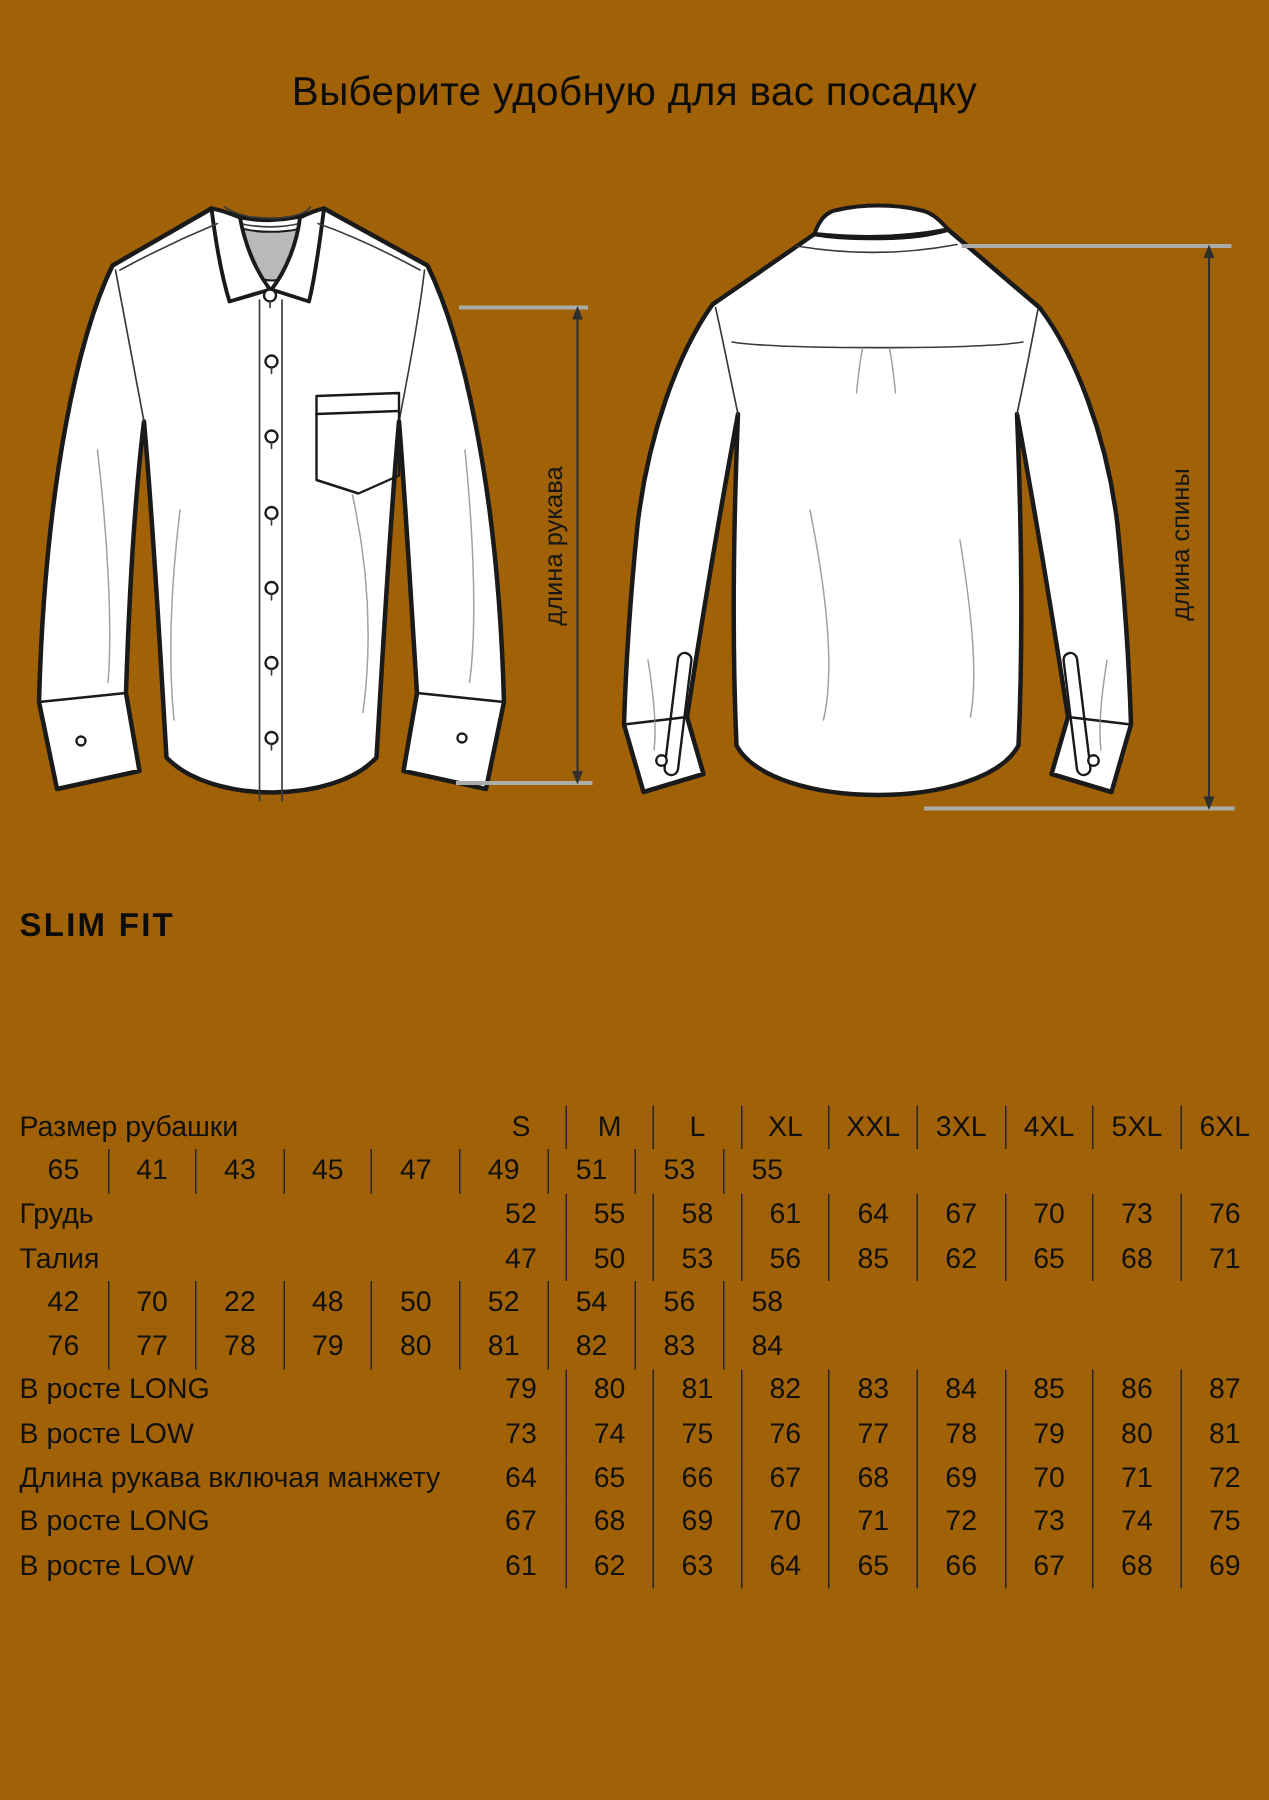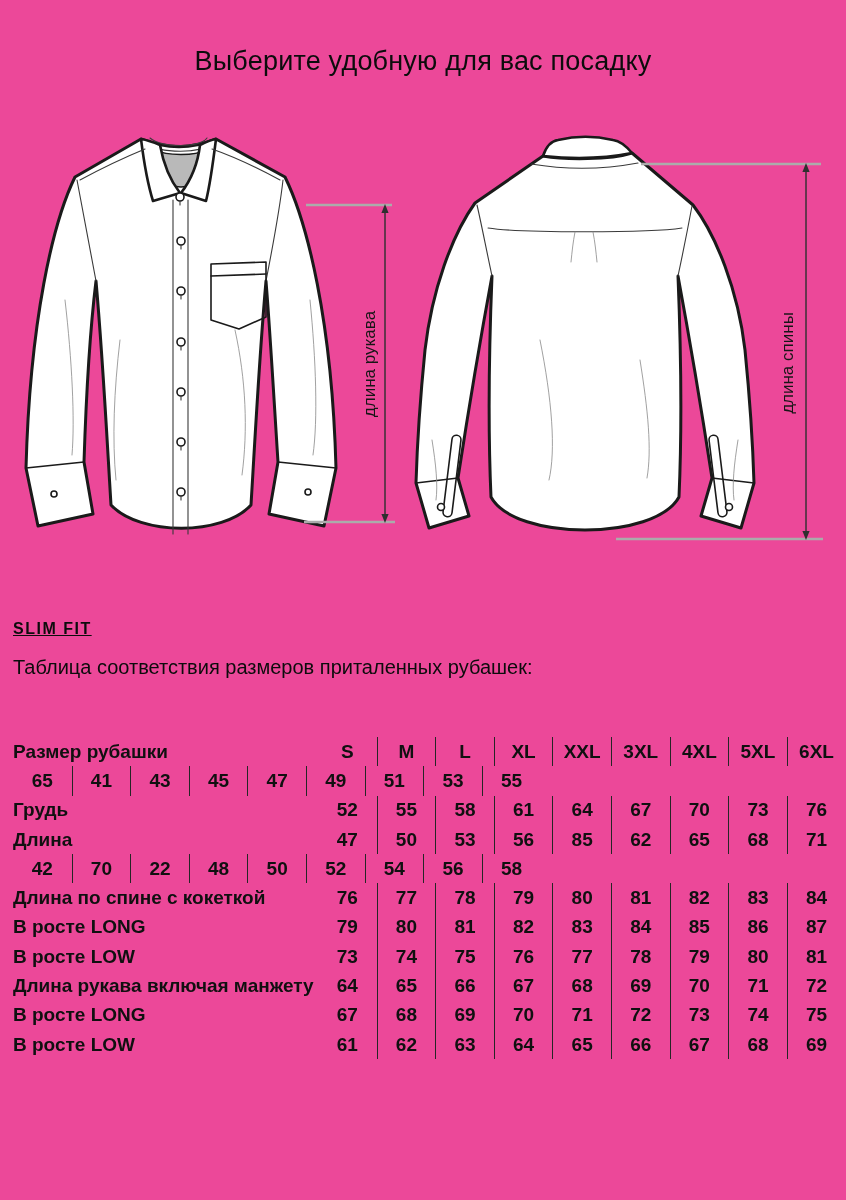--- a/index.html
+++ b/index.html
@@ -1,43 +1,43 @@
 <!DOCTYPE html>
 <html><head>
 <meta charset="utf-8">
 <style>
   html,body{margin:0;padding:0;background:#fff;}
   .page{
-    position:relative;width:846px;height:1200px;background:#ec4899;overflow:hidden;
+    position:relative;width:846px;height:1200px;background:#a16207;overflow:hidden;
     font-family:"Liberation Sans","DejaVu Sans",sans-serif;color:#111;
   }
   .main-title{
     position:absolute;left:0;top:46px;width:846px;text-align:center;
     font-size:27px;color:#0c0c0c;letter-spacing:0.2px;
   }
   .diagram-svg{position:absolute;left:0;top:0;}
   .outline{fill:#ffffff;stroke:#1a1a1a;stroke-width:3;stroke-linejoin:round;stroke-linecap:round;}
   .detail{fill:none;stroke:#1a1a1a;stroke-width:1.6;stroke-linejoin:round;stroke-linecap:round;}
   .thin{fill:none;stroke:#3a3a3a;stroke-width:1.1;stroke-linecap:round;}
   .crease{fill:none;stroke:#8a8a8a;stroke-width:1;stroke-linecap:round;opacity:.8;}
   .grayfill{fill:#b9b9b9;stroke:#1a1a1a;stroke-width:1.4;}
   .leaf{fill:#ffffff;stroke:#1a1a1a;stroke-width:2.6;stroke-linejoin:round;}
   .btn{fill:#ffffff;stroke:#1a1a1a;stroke-width:1.6;}
   .cap{stroke:#ababab;stroke-width:2.6;fill:none;}
   .mline{stroke:#2f2f2f;stroke-width:1.4;fill:none;}
   .mhead{fill:#2f2f2f;stroke:none;}
   .measure-label{font-family:"Liberation Sans","DejaVu Sans",sans-serif;font-size:17px;fill:#161616;}
   .section-heading{
-    position:absolute;left:13px;top:620px;font-size:16px;font-weight:bold;
-    letter-spacing:1.5px;color:#0c0c0c;text-decoration:underline;
+    position:absolute;left:13px;top:604px;font-size:22px;font-weight:bold;
+    letter-spacing:1.5px;color:#0c0c0c;
   }
   .section-subtitle{
     position:absolute;left:13px;top:656px;font-size:20px;color:#0c0c0c;
   }
-  .size-table{position:absolute;left:13px;top:737px;width:833px;font-weight:bold;}
+  .size-table{position:absolute;left:13px;top:737px;width:833px;}
   .trow{display:flex;height:29.3px;}
   .tlabel{
     width:305px;display:flex;align-items:center;font-size:19px;color:#101010;
     white-space:nowrap;
   }
   .tcell{
     width:58.6px;box-sizing:border-box;display:flex;align-items:center;justify-content:center;
     font-size:19px;color:#101010;
   }
   .tcell.sep{border-left:1.4px solid #262626;}
@@ -172,21 +172,20 @@
       <path class="cap" d="M 641 164 L 821 164"></path>
       <path class="cap" d="M 616 539 L 823 539"></path>
       <path class="mline" d="M 806 168 L 806 535"></path>
       <polygon class="mhead" points="806,163 802.4,172 809.6,172"></polygon>
       <polygon class="mhead" points="806,540 802.4,531 809.6,531"></polygon>
       <text class="measure-label" x="787" y="363" text-anchor="middle" dy="0.35em" transform="rotate(-90 787 363)">длина спины</text>
     </g>
   </svg>
 
   <div class="section-heading">SLIM FIT</div>
-  <div class="section-subtitle">Таблица соответствия размеров приталенных рубашек:</div>
 
   <div class="size-table">
     <div>
         <div class="trow">
           <div class="tlabel">Размер рубашки</div>
           <div class="tcell">S</div>
           <div class="tcell sep">M</div>
           <div class="tcell sep">L</div>
           <div class="tcell sep">XL</div>
           <div class="tcell sep">XXL</div>
@@ -212,21 +211,21 @@
           <div class="tcell sep">55</div>
           <div class="tcell sep">58</div>
           <div class="tcell sep">61</div>
           <div class="tcell sep">64</div>
           <div class="tcell sep">67</div>
           <div class="tcell sep">70</div>
           <div class="tcell sep">73</div>
           <div class="tcell sep">76</div>
         </div>
         <div class="trow">
-          <div class="tlabel">Длина</div>
+          <div class="tlabel">Талия</div>
           <div class="tcell">47</div>
           <div class="tcell sep">50</div>
           <div class="tcell sep">53</div>
           <div class="tcell sep">56</div>
           <div class="tcell sep">85</div>
           <div class="tcell sep">62</div>
           <div class="tcell sep">65</div>
           <div class="tcell sep">68</div>
           <div class="tcell sep">71</div>
         </div>
@@ -235,21 +234,20 @@
           <div class="tcell sep">70</div>
           <div class="tcell sep">22</div>
           <div class="tcell sep">48</div>
           <div class="tcell sep">50</div>
           <div class="tcell sep">52</div>
           <div class="tcell sep">54</div>
           <div class="tcell sep">56</div>
           <div class="tcell sep">58</div>
         </div>
         <div class="trow">
-          <div class="tlabel">Длина по спине с кокеткой</div>
           <div class="tcell">76</div>
           <div class="tcell sep">77</div>
           <div class="tcell sep">78</div>
           <div class="tcell sep">79</div>
           <div class="tcell sep">80</div>
           <div class="tcell sep">81</div>
           <div class="tcell sep">82</div>
           <div class="tcell sep">83</div>
           <div class="tcell sep">84</div>
         </div>

